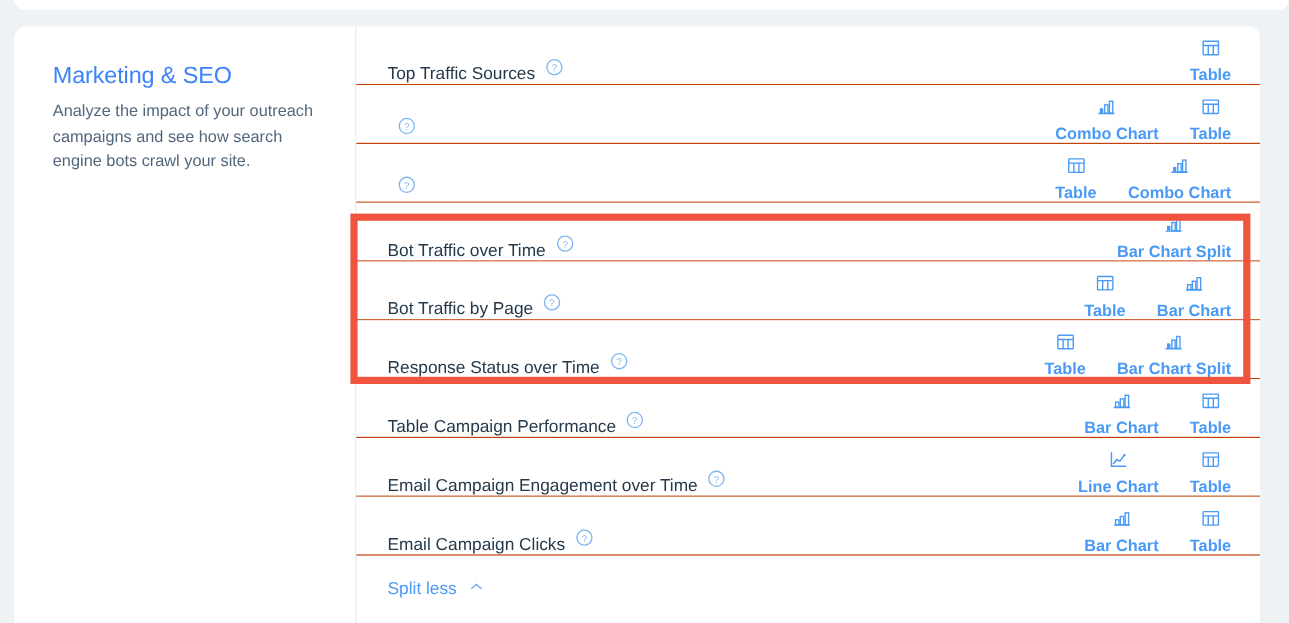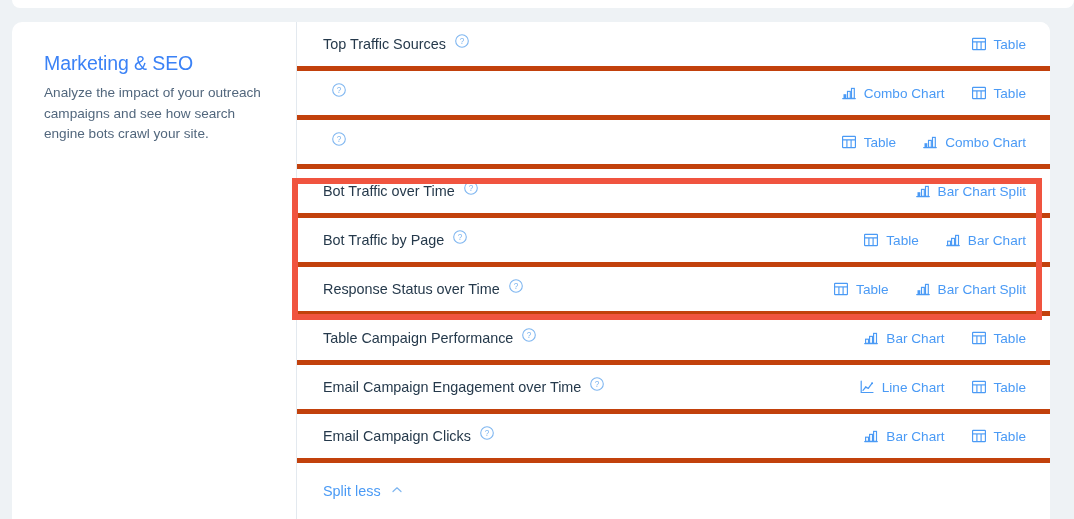--- a/index.html
+++ b/index.html
@@ -66,23 +66,23 @@
     flex: 1 1 auto;
     border-left: 1px solid #e3e9ef;
     position: relative;
   }
   .list {
     position: relative;
   }
   .row {
     height: 49px;
     display: flex;
-    align-items: center;
+    align-items: flex-end;
     padding: 0 0 0 26px;
-    border-bottom: 5px solid #c2410c;
+    border-bottom: 1px solid #c2410c;
     box-sizing: border-box;
     background: #ffffff;
   }
   .row.first { border-top: none; }
   .row-label {
     font-size: 14.4px;
     color: #25394b;
     white-space: nowrap;
   }
   .row-spacer { flex: 1 1 auto; }
@@ -101,23 +101,24 @@
     align-items: center;
     gap: 26px;
     padding-right: 24px;
   }
   .action {
     display: inline-flex;
     align-items: center;
     gap: 7px;
     color: #4a9af5;
     font-size: 13.6px;
-    font-weight: 400;
+    font-weight: 700;
     cursor: pointer;
     white-space: nowrap;
+    flex-direction: column;
   }
   .action .glyph {
     display: inline-flex;
     align-items: center;
     justify-content: center;
     width: 16px;
     height: 16px;
   }
 
   

